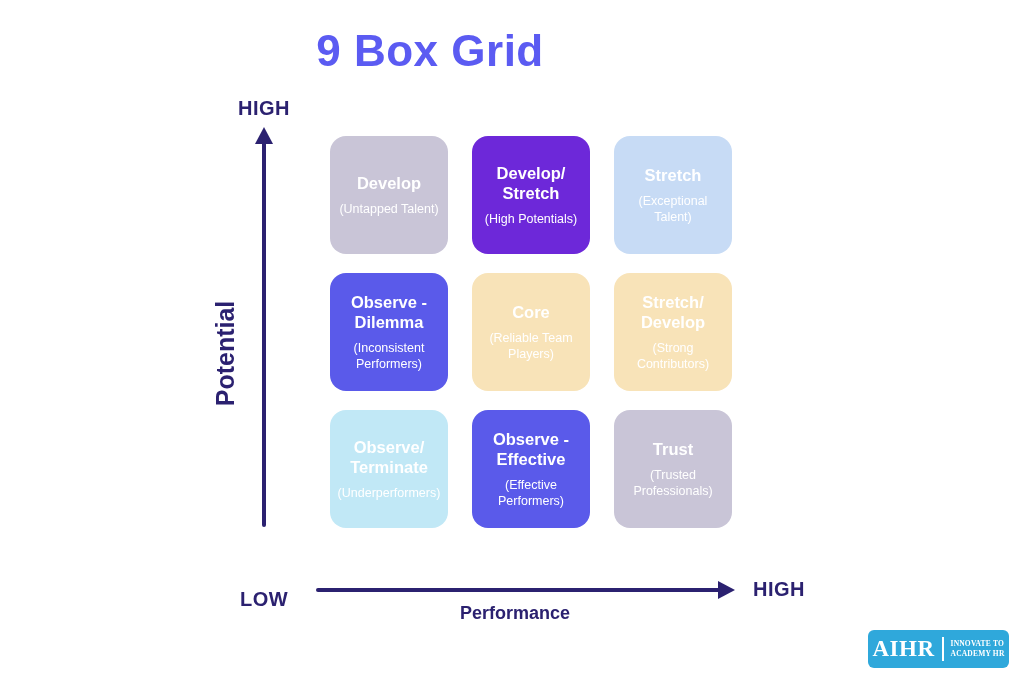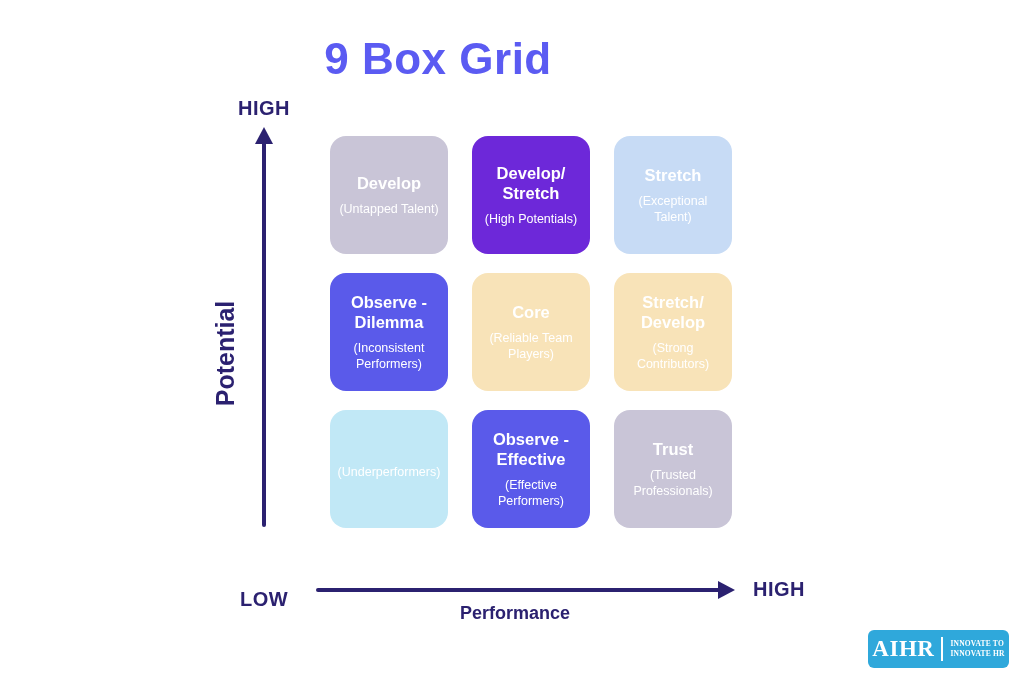--- a/index.html
+++ b/index.html
@@ -1,21 +1,21 @@
 <!DOCTYPE html>
 <html><head>
 <meta charset="utf-8">
 <style>
   html,body{margin:0;padding:0;background:#fff;}
   .canvas{
     position:relative;width:1024px;height:680px;background:#ffffff;
     font-family:"Liberation Sans",sans-serif;overflow:hidden;
   }
   .title{
-    position:absolute;left:0;top:26px;width:860px;margin:8px;text-align:center;
+    position:absolute;left:0;top:26px;width:860px;margin:0;text-align:center;
     font-size:44px;font-weight:bold;color:#5b5bf2;letter-spacing:.5px;
   }
   .axis-end{
     position:absolute;font-size:20px;font-weight:bold;color:#2b2170;letter-spacing:.5px;
   }
   .pos-y-high{left:238px;top:97px;}
   .pos-x-low{left:240px;top:588px;}
   .pos-x-high{left:753px;top:578px;}
   .vline{
     position:absolute;left:262px;top:142px;width:4px;height:385px;
@@ -112,20 +112,22 @@
     </div>
 
     <div class="cell" style="background: rgb(248, 227, 184);">
       <div class="cell-title">Stretch/
 Develop</div>
       <div class="cell-sub">(Strong
 Contributors)</div>
     </div>
 
     <div class="cell" style="background: rgb(193, 232, 246);">
+      <div class="cell-title">Observe/
+Terminate</div>
       <div class="cell-sub">(Underperformers)</div>
     </div>
 
     <div class="cell" style="background: rgb(90, 90, 234);">
       <div class="cell-title">Observe -
 Effective</div>
       <div class="cell-sub">(Effective
 Performers)</div>
     </div>
 
@@ -141,17 +143,17 @@
   <div class="hline"></div>
   <div class="hhead"></div>
   <div class="axis-end pos-x-high">HIGH</div>
   <div class="xlabel">Performance</div>
 
   <div class="logo">
     <span class="logo-brand">AIHR</span>
     <span class="logo-divider"></span>
     <span class="logo-tag">
       <span>INNOVATE TO</span>
-      <span>INNOVATE HR</span>
+      <span>ACADEMY HR</span>
     </span>
   </div>
 
 </div>
 
 </body></html>

